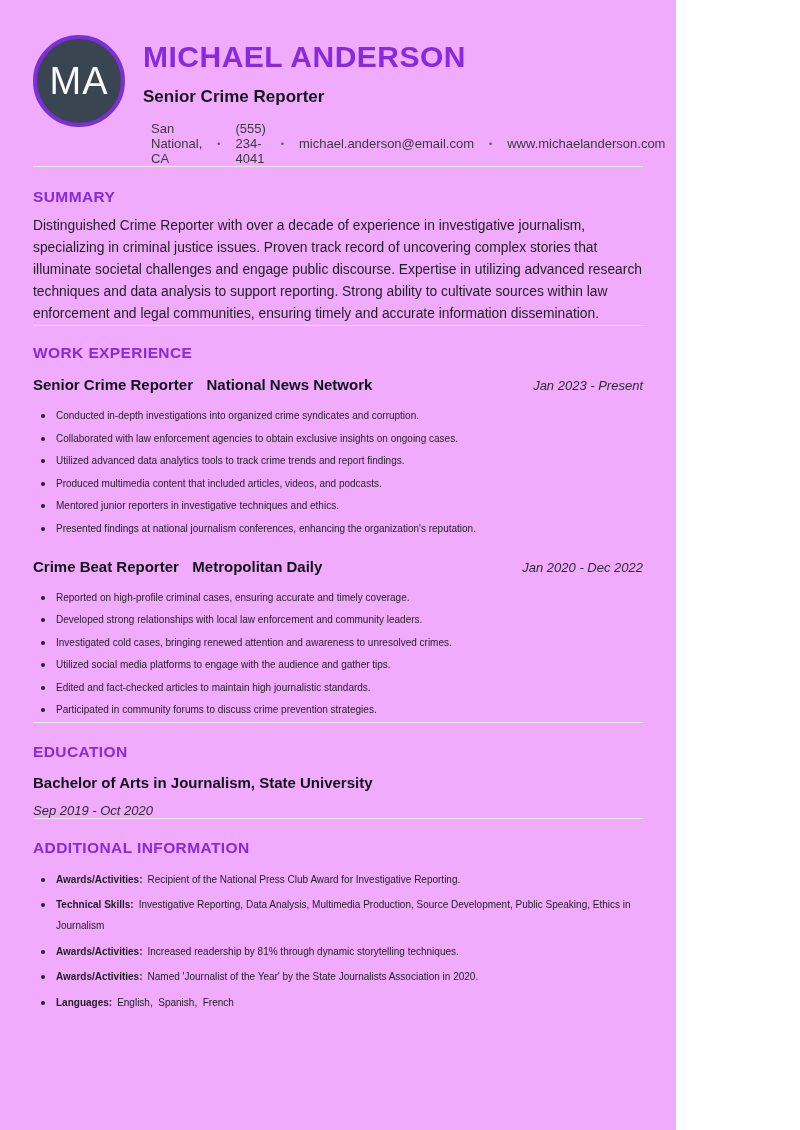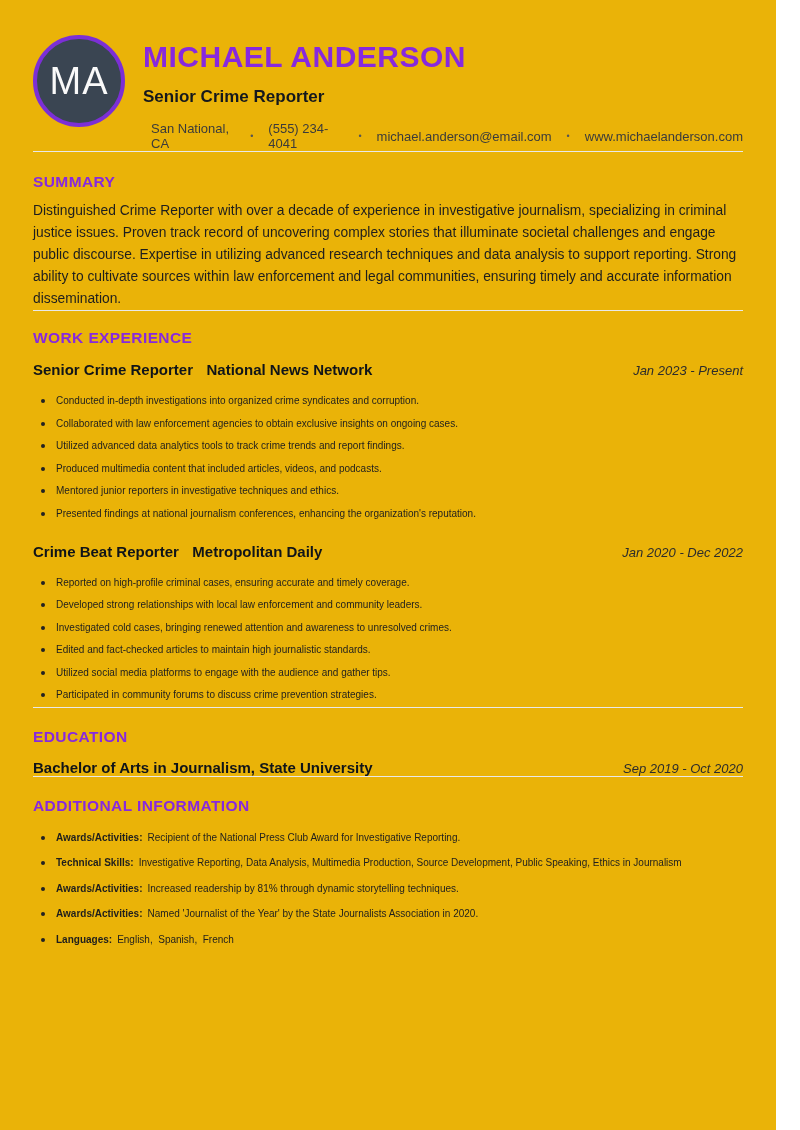--- a/index.html
+++ b/index.html
@@ -1,19 +1,19 @@
 <!DOCTYPE html>
 <html><head>
 <meta charset="utf-8">
 <style>
   * { margin:0; padding:0; box-sizing:border-box; }
   html,body { width:800px; height:1130px; background:#ffffff; overflow:hidden; }
   body { font-family:"Liberation Sans", sans-serif; color:#1e1e1e; }
 
-  .page { width:776px; height:1130px; background:#eab308; }
+  .page { width:676px; height:1130px; background:#f0abfc; }
 
   
   .header { display:flex; gap:18px; padding:30px 33px 0 33px; }
   .avatar { width:92px; height:92px; flex:none; border-radius:50%;
             background:#3A4552; border:4px solid #7C2FD6; margin-top:5px;
             display:flex; align-items:center; justify-content:center; }
   .avatar span { color:#fafafa; font-size:38px; font-weight:500; letter-spacing:1px; }
   .header-info { padding-top:12px; }
   .name { font-size:30px; font-weight:800; letter-spacing:.5px; color:#8729DE; line-height:1; }
   .job-subtitle { margin-top:15px; font-size:17px; font-weight:600; color:#15181d; }
@@ -32,21 +32,21 @@
   .mt-summary { margin-top:21px; }
   .mt-work { margin-top:18px; }
   .mt-edu { margin-top:20px; }
   .mt-add { margin-top:20px; }
 
   .summary-text { margin-top:9px; font-size:13.8px; line-height:22px; color:#1e1e1e; }
 
   .entry-header { display:flex; justify-content:space-between; align-items:baseline;
                   margin-top:14px; margin-bottom:11px;gap:12px; }
   .entry-header.second { margin-top:19px; }
-  .entry-header.edu { margin-top:13px; margin-bottom:0; }
+  .entry-header.edu { margin-top:13px; margin-bottom:0;flex-direction:column; }
   .entry-title { font-size:15px; font-weight:700; color:#101419; }
   .entry-company { font-size:15px; font-weight:700; color:#101419; margin-left:9px; }
   .entry-dates { font-size:13px; font-style:italic; color:#2c2c2c; white-space:nowrap; }
 
   .bullet-row { display:flex; font-size:10px; line-height:21px; margin-bottom:1.5px; color:#1e1e1e; }
   .bullet-dot { width:4px; height:4px; border-radius:50%; background:#222;
                 flex:none; margin:9px 11px 0 8px; }
   .add-items { margin-top:12px; }
   .add-items .bullet-row { margin-bottom:4.5px; }
   .item-label { font-weight:700; margin-right:5px; white-space:nowrap; }
@@ -137,25 +137,25 @@
       <div class="bullet-row">
           <span class="bullet-dot"></span>
           <span>Developed strong relationships with local law enforcement and community leaders.</span>
         </div>
       <div class="bullet-row">
           <span class="bullet-dot"></span>
           <span>Investigated cold cases, bringing renewed attention and awareness to unresolved crimes.</span>
         </div>
       <div class="bullet-row">
           <span class="bullet-dot"></span>
+          <span>Utilized social media platforms to engage with the audience and gather tips.</span>
+        </div>
+      <div class="bullet-row">
+          <span class="bullet-dot"></span>
           <span>Edited and fact-checked articles to maintain high journalistic standards.</span>
-        </div>
-      <div class="bullet-row">
-          <span class="bullet-dot"></span>
-          <span>Utilized social media platforms to engage with the audience and gather tips.</span>
         </div>
       <div class="bullet-row">
           <span class="bullet-dot"></span>
           <span>Participated in community forums to discuss crime prevention strategies.</span>
         </div>
     </div>
   </div>
 
   <hr class="divider divider-after-work">
 

